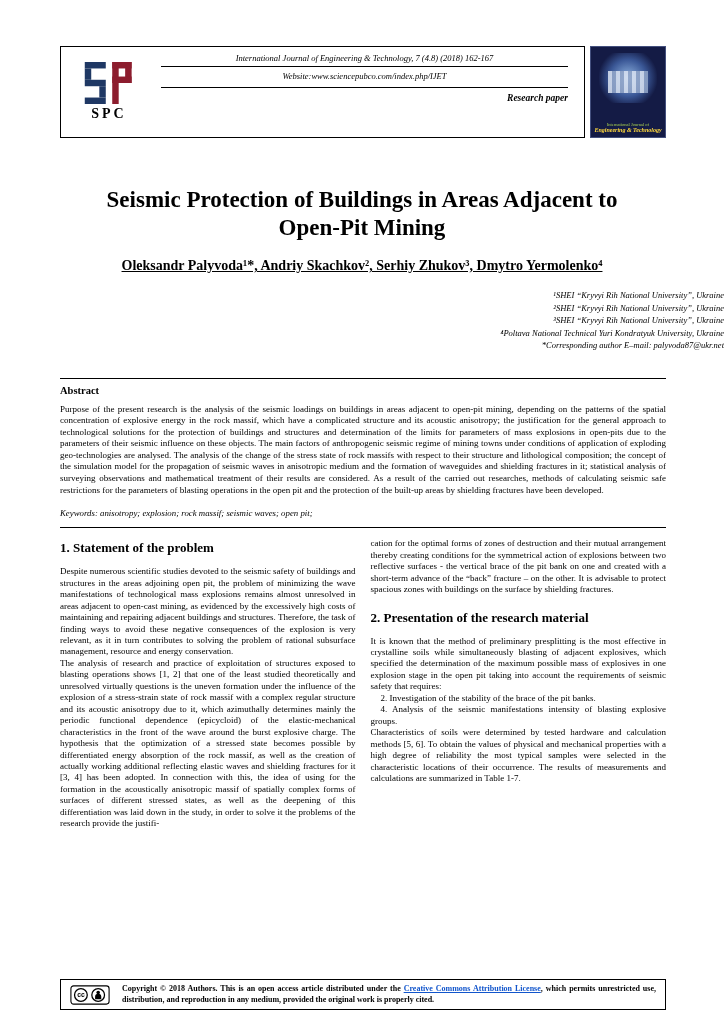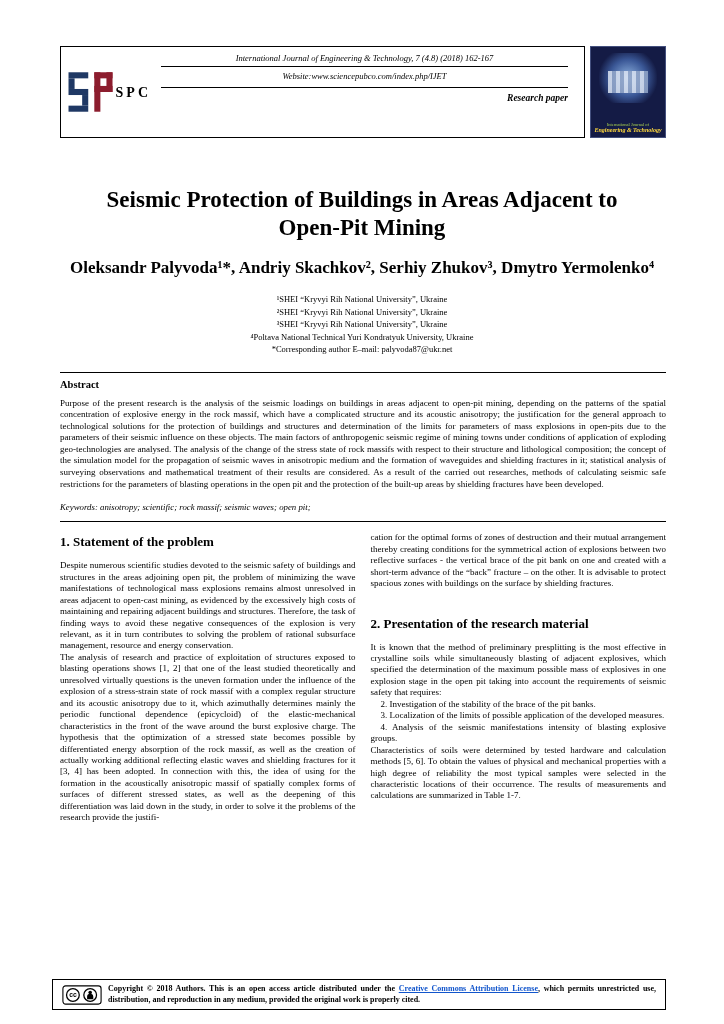--- a/index.html
+++ b/index.html
@@ -3,64 +3,64 @@
 <meta charset="utf-8">
 <style>
   html,body{margin:0;padding:0;background:#fff;}
   .page{position:relative;width:724px;height:1024px;background:#fff;overflow:hidden;
         font-family:"Liberation Serif",serif;color:#000;}
   .inner{margin:0 58px 0 60px;}
 
   
   .header-row{display:flex;align-items:stretch;gap:5px;margin:46px 58px 0 60px;}
   .header-box{flex:1;border:1px solid #000;display:flex;min-height:84px;padding:3px 6px;}
-  .logo-block{width:84px;display:flex;flex-direction:row;align-items:center;justify-content:center;}
+  .logo-block{width:84px;display:flex;flex-direction:column;align-items:center;justify-content:center;}
   .logo-text{font-weight:bold;font-size:14px;letter-spacing:3px;margin-top:2px;}
   .header-center{flex:1;display:flex;flex-direction:column;text-align:center;padding:1px 10px;}
   .journal-ref{font-style:italic;font-size:8.5px;margin-top:2px;}
   .h-sep{height:0;border-top:1px solid #000;margin:3px 0;}
   .journal-title{font-weight:bold;font-size:15px;margin:3px 0 1px;}
   .website{font-style:italic;font-size:8.5px;margin:1px 0 3px;}
   .paper-type{font-weight:bold;font-style:italic;font-size:9.5px;margin-top:2px;text-align:right;}
 
   .cover{position:relative;width:74px;background:var(--cover-navy,#141b45);border:1px solid #44507e;overflow:hidden;}
   .cover-glow{position:absolute;left:8px;right:8px;top:6px;height:50px;
       background:radial-gradient(circle at 50% 50%, #8fb3e0 0%, #3a5796 48%, rgba(20,27,69,0) 78%);}
   .cover-city{position:absolute;left:17px;right:17px;top:24px;height:22px;opacity:.85;
       background:repeating-linear-gradient(90deg,#dbe4f2 0 4px,#93a7c9 4px 8px);}
   .cover-text{position:absolute;left:2px;right:2px;bottom:4px;text-align:center;}
   .cover-t1{color:#a9d14f;font-size:4.5px;}
   .cover-t2{color:#ffd83d;font-size:6px;font-style:italic;font-weight:bold;}
 
   
   .title{font-size:23px;font-weight:bold;line-height:28px;text-align:center;
          max-width:560px;margin:48px auto 16px;}
-  .authors{text-align:center;font-weight:bold;font-size:17px;margin:0 0 15px;}
-  .affiliations{text-align:center;font-size:8.5px;line-height:12.5px;margin-bottom:16px;}
+  .authors{text-align:center;font-weight:bold;font-size:14px;margin:0 0 15px;text-decoration:underline;}
+  .affiliations{text-align:right;font-style:italic;font-size:8.5px;line-height:12.5px;margin-bottom:26px;}
 
   
   .rule{height:0;border:none;border-top:1px solid #000;margin:0 58px 6px 60px;}
   .abstract-heading{font-weight:bold;font-size:10.5px;margin:2px 0 8px;}
   .abstract-text{font-size:9px;line-height:11.6px;text-align:justify;margin:0 0 12px;}
   .keywords{font-style:italic;font-size:8.8px;margin:0 0 9px;}
 
   
   .columns{display:flex;gap:15px;margin-top:10px;}
   .col{flex:1;min-width:0;}
   .sec-heading{font-size:13px;font-weight:bold;margin:2px 0 10px;}
-  .sec-heading.mt{margin-top:26px;}
+  .sec-heading.mt{margin-top:14px;}
   .bodyp{font-size:9px;line-height:11.45px;text-align:justify;margin:0;}
   .list-item{font-size:9px;line-height:11.45px;text-indent:10px;text-align:justify;}
 
   .seg-b{font-weight:normal;}
   .seg-link{color:var(--link-blue,#1155cc);text-decoration:underline;cursor:pointer;}
 
   
-  .footer-box{position:absolute;left:52px;right:58px;bottom:14px;border:1px solid #000;
-              display:flex;align-items:center;gap:6px;padding:4px 9px;background:#fff;}
+  .footer-box{position:absolute;left:60px;right:58px;bottom:14px;border:1px solid #000;
+              display:flex;align-items:center;gap:12px;padding:4px 9px;background:#fff;}
   .footer-text{font-size:8px;line-height:10.5px;font-weight:bold;text-align:justify;margin:0;flex:1;}
 </style>
 </head>
 <body>
 
 <div class="page">
 
   <div class="header-row">
     <div class="header-box">
       <div class="logo-block">
@@ -102,38 +102,37 @@
     <div>²SHEI “Kryvyi Rih National University”, Ukraine</div>
     <div>³SHEI “Kryvyi Rih National University”, Ukraine</div>
     <div>⁴Poltava National Technical Yuri Kondratyuk University, Ukraine</div>
     <div>*Corresponding author E–mail: palyvoda87@ukr.net</div>
   </div>
 
   <div class="rule"></div>
   <div class="inner">
     <div class="abstract-heading">Abstract</div>
     <p class="abstract-text">Purpose of the present research is the analysis of the seismic loadings on buildings in areas adjacent to open-pit mining, depending on the patterns of the spatial concentration of explosive energy in the rock massif, which have a complicated structure and its acoustic anisotropy; the justification for the general approach to technological solutions for the protection of buildings and structures and determination of the limits for parameters of mass explosions in open-pits due to the parameters of their seismic influence on these objects. The main factors of anthropogenic seismic regime of mining towns under conditions of application of exploding geo-technologies are analysed. The analysis of the change of the stress state of rock massifs with respect to their structure and lithological composition; the concept of the simulation model for the propagation of seismic waves in anisotropic medium and the formation of waveguides and shielding fractures in it; statistical analysis of surveying observations and mathematical treatment of their results are considered. As a result of the carried out researches, methods of calculating seismic safe restrictions for the parameters of blasting operations in the open pit and the protection of the built-up areas by shielding fractures have been developed.</p>
-    <p class="keywords"><span class="seg-b">Keywords</span><span>: anisotropy; scientific; rock massif; seismic waves; open pit;</span></p>
+    <p class="keywords"><span class="seg-b">Keywords</span><span>: anisotropy; explosion; rock massif; seismic waves; open pit;</span></p>
   </div>
   <div class="rule"></div>
 
   <div class="inner">
     <div class="columns">
       <div class="col">
         <h2 class="sec-heading">1. Statement of the problem</h2>
         <p class="bodyp"><span>Despite numerous scientific studies devoted to the seismic safety of buildings and structures in the areas adjoining open pit, the problem of minimizing the wave manifestations of technological mass explosions remains almost unresolved in areas adjacent to open-cast mining, as evidenced by the excessively high costs of maintaining and repairing adjacent buildings and structures. Therefore, the </span><span class="seg-b">task</span><span> of finding ways to avoid these negative consequences of the explosion is very </span><span class="seg-b">relevant</span><span>, as it in turn contributes to </span><span class="seg-b">solving the problem</span><span> of rational subsurface management, resource and energy conservation.</span></p>
         <p class="bodyp"><span class="seg-b">The analysis of research</span><span> and practice of exploitation of structures exposed to blasting operations shows [1, 2] that one of </span><span class="seg-b">the least studied theoretically and unresolved virtually questions</span><span> is the uneven formation under the influence of the explosion of a stress-strain state of rock massif with a complex regular structure and its acoustic anisotropy due to it, which azimuthally determines mainly the periodic functional dependence (epicycloid) of the elastic-mechanical characteristics in the front of the wave around the burst explosive charge. </span><span class="seg-b">The hypothesis</span><span> that the optimization of a stressed state becomes possible by differentiated energy absorption of the rock massif, as well as the creation of actually working additional reflecting elastic waves and shielding fractures for it [3, 4] has been adopted. In connection with this, </span><span class="seg-b">the idea</span><span> of using for the formation in the acoustically anisotropic massif of spatially complex forms of surfaces of different stressed states, as well as the deepening of this differentiation was laid down in the study, in order to solve it </span><span class="seg-b">the problems of the research</span><span> provide the justifi-</span></p>
       </div>
       <div class="col">
         <p class="bodyp">cation for the optimal forms of zones of destruction and their mutual arrangement thereby creating conditions for the symmetrical action of explosions between two reflective surfaces - the vertical brace of the pit bank on one and created with a short-term advance of the “back” fracture – on the other. It is advisable to protect spacious zones with buildings on the surface by shielding fractures.</p>
         <h2 class="sec-heading mt">2. Presentation of the research material</h2>
         <p class="bodyp">It is known that the method of preliminary presplitting is the most effective in crystalline soils while simultaneously blasting of adjacent explosives, which specified the determination of the maximum possible mass of explosives in one explosion stage in the open pit taking into account the requirements of seismic safety that requires:</p>
         <div>
           <div class="list-item">2. Investigation of the stability of the brace of the pit banks.</div>
-          <div class="list-item">3. Localization of the limits of possible application of the developed measures.</div>
           <div class="list-item">4. Analysis of the seismic manifestations intensity of blasting explosive groups.</div>
         </div>
         <p class="bodyp">Characteristics of soils were determined by tested hardware and calculation methods [5, 6]. To obtain the values of physical and mechanical properties with a high degree of reliability the most typical samples were selected in the characteristic locations of their occurrence. The results of measurements and calculations are summarized in Table 1-7.</p>
       </div>
     </div>
   </div>
 
   <div class="footer-box">
     <svg viewBox="0 0 44 22" width="40" height="20">
       <rect x="1" y="1" width="42" height="20" rx="3" fill="#ffffff" stroke="#000000" stroke-width="1.2"></rect>

